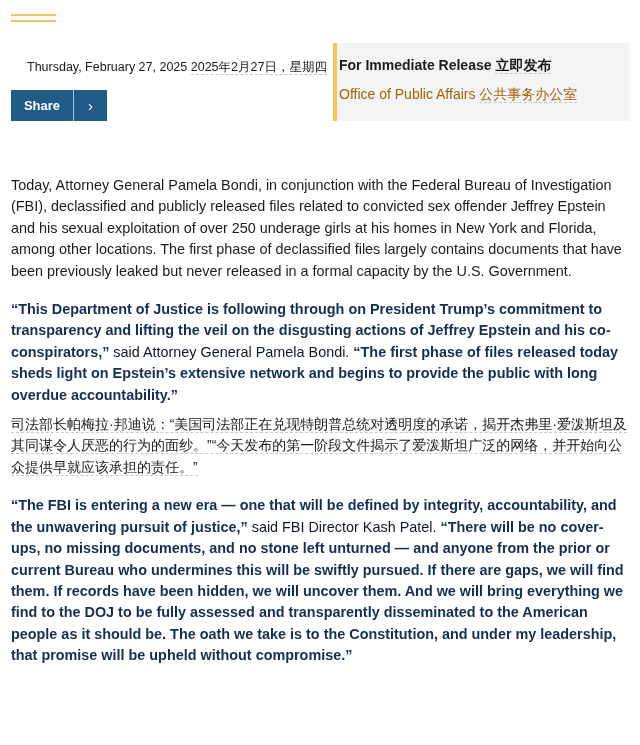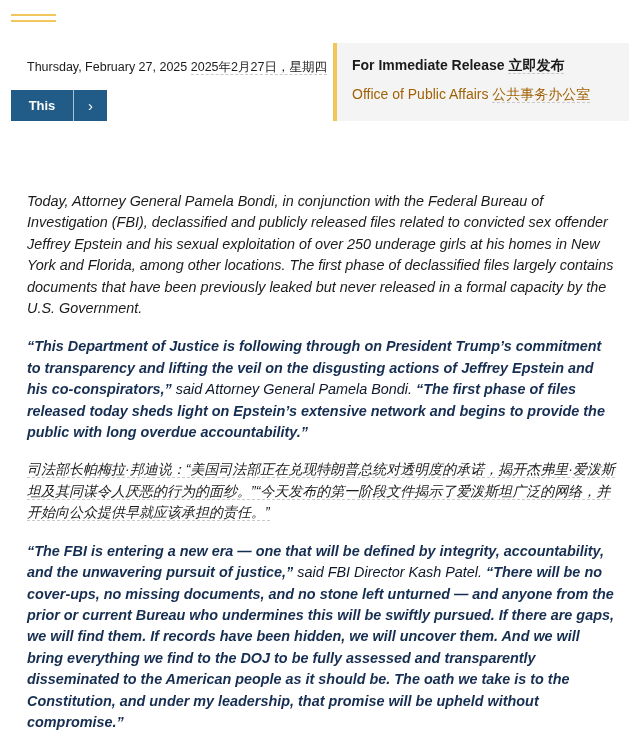--- a/index.html
+++ b/index.html
@@ -8,25 +8,25 @@
   .deco { position: absolute; left: 11px; top: 14px; width: 45px; }
   .deco div { height: 2px; background: #f1c65a; margin-bottom: 4px; }
   .date { position: absolute; left: 27px; top: 59px; font-size: 12.5px; color: #1b1b1b; white-space: nowrap; }
   .zh { border-bottom: 1px dashed #c9c9c9; }
   .share { position: absolute; left: 11px; top: 90px; width: 96px; height: 31px; background: #205c87;
            display: flex; color: #fff; cursor: pointer; }
   .share .lbl { width: 62px; display: flex; align-items: center; justify-content: center;
                 font-weight: bold; font-size: 13px; border-right: 1px solid #a8c3d8; }
   .share .chev { flex: 1; display: flex; align-items: center; justify-content: center; font-size: 15px; }
   .release { position: absolute; left: 333px; top: 43px; width: 296px; height: 78px; background: #f4f4f4;
-             border-left: 4px solid #f1c65a; box-sizing: border-box; padding: 14px 0 0 15px; }
+             border-left: 4px solid #f1c65a; box-sizing: border-box; padding: 14px 0 0 2px; }
   .release .t1 { font-weight: bold; font-size: 14px; color: #1b1b1b; }
   .release .t2 { font-size: 14px; color: #a16207; margin-top: 11px; }
   .body { position: absolute; left: 11px; top: 175px; width: 620px; }
-  p { margin: 16px; font-style: italic; }
+  p { margin: 0; }
   .en { font-size: 14.4px; line-height: 21.4px; }
   .cn { font-size: 14px; line-height: 21.4px; margin-top: 8px; }
   .cn span.line { border-bottom: 1px dashed #cfcfcf; }
   .quote { font-size: 14.4px; line-height: 21.4px; color: #162e51; margin-top: 17px; }
   .quote b { font-weight: bold; }
   .quote .said { font-weight: normal; color: #0f172a; }
   .cnq { font-size: 14px; line-height: 21.4px; margin-top: 8px; }
 </style>
 </head>
 <body>
@@ -35,21 +35,21 @@
     <div></div>
     <div></div>
   </div>
 
 <div class="date">
   <span>Thursday, February 27, 2025</span>
   <span class="zh">2025年2月27日，星期四</span>
 </div>
 
 <div class="share">
-  <span class="lbl">This</span>
+  <span class="lbl">Share</span>
   <span class="chev">›</span>
 </div>
 
 <div class="release">
   <div class="t1">
     <span>For Immediate Release</span>
     <span class="zh">立即发布</span>
   </div>
   <div class="t2">
     <span>Office of Public Affairs</span>

